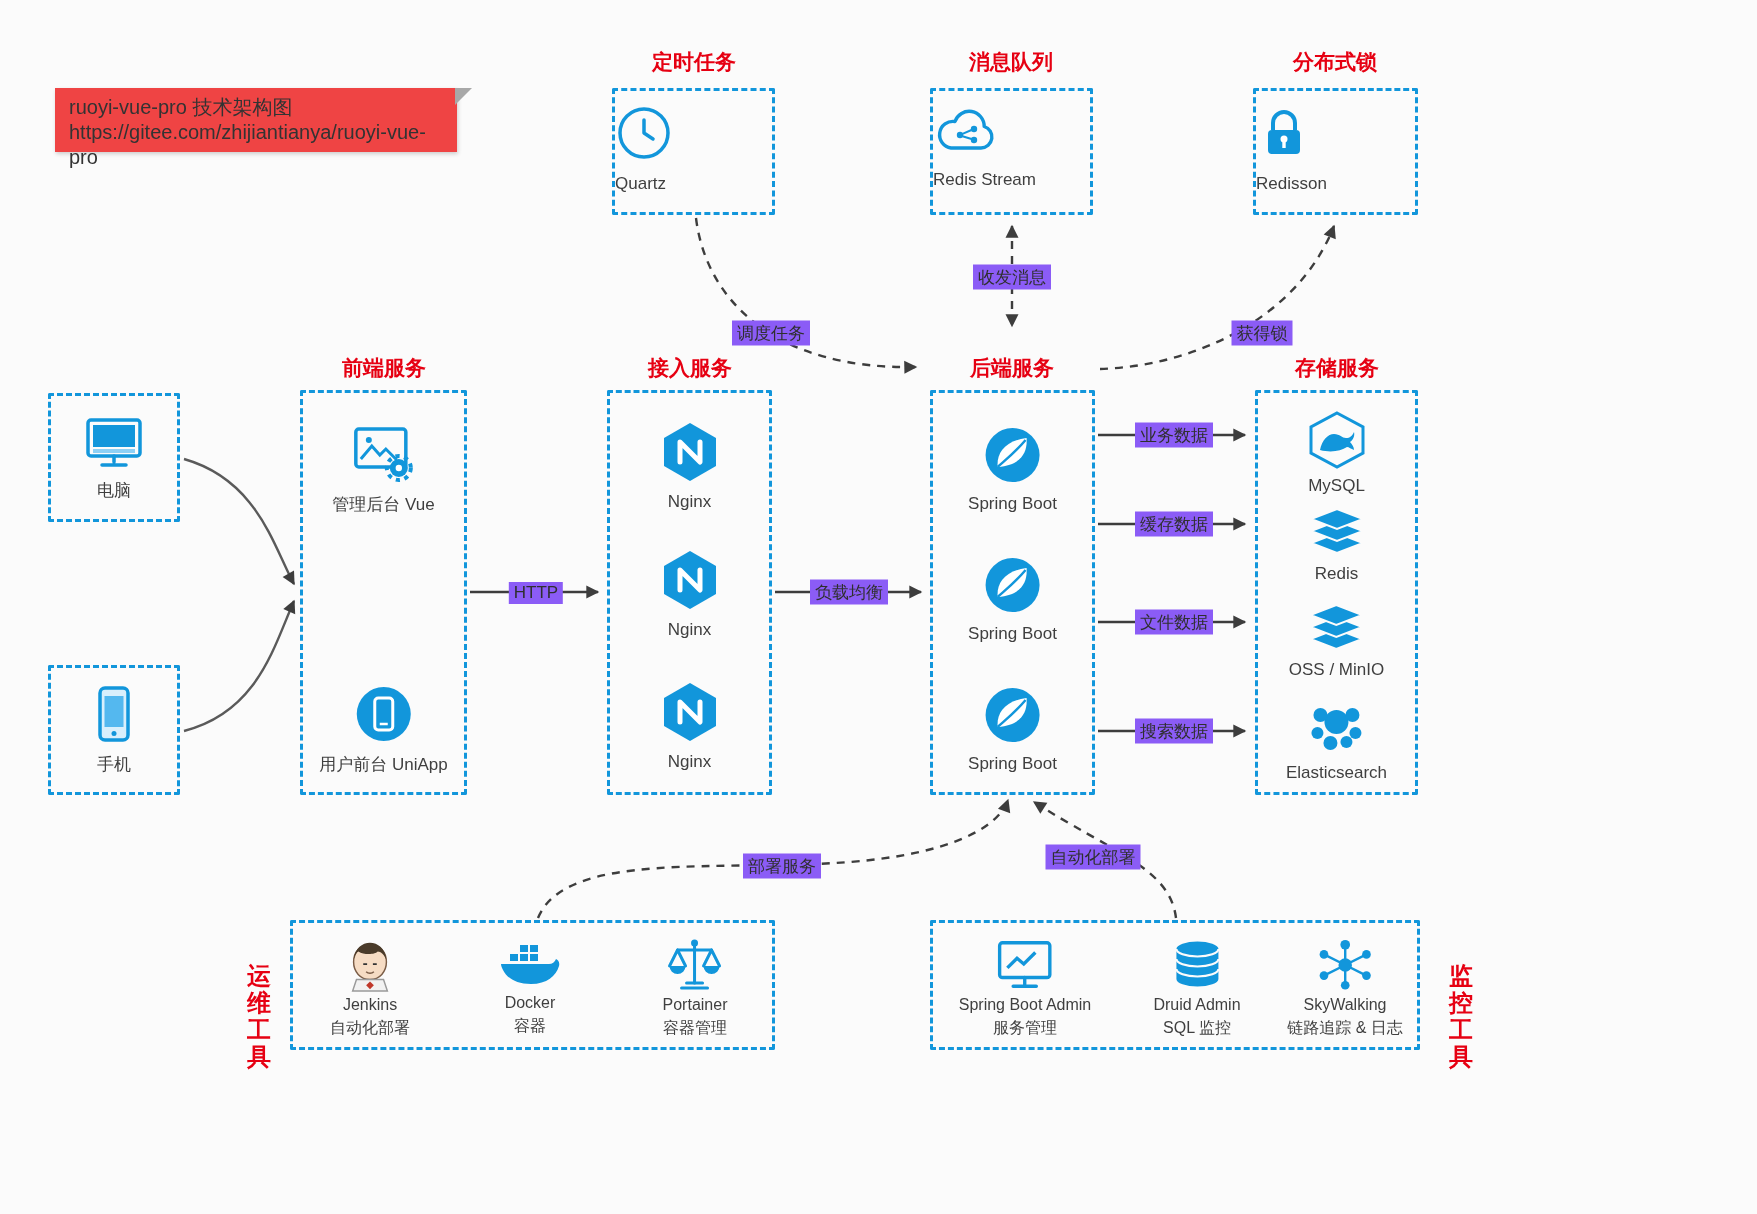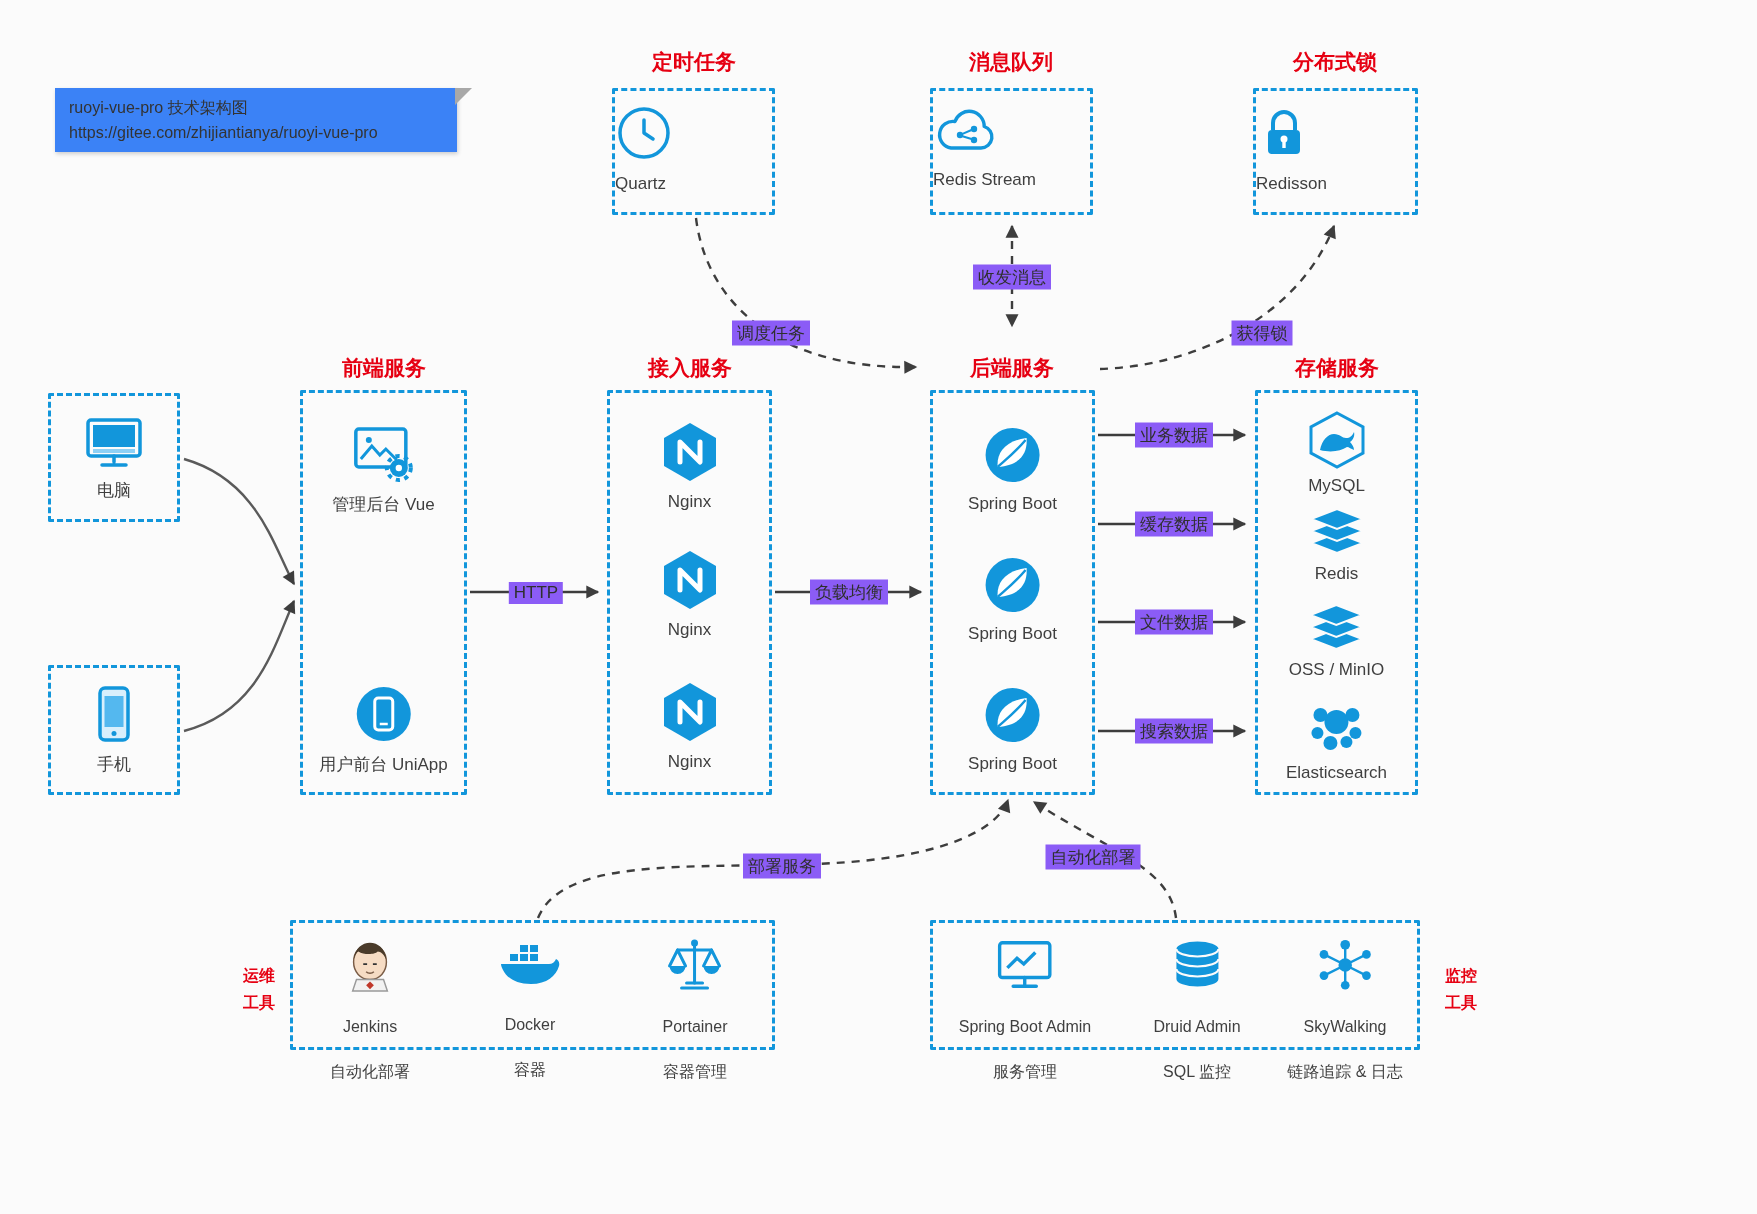--- a/index.html
+++ b/index.html
@@ -6,32 +6,32 @@
   html,body { width:1757px; height:1214px; }
   body {
     background:#fbfbfb;
     font-family:"Liberation Sans","DejaVu Sans",sans-serif;
     position:relative; overflow:hidden; color:#333;
   }
   .edges { position:absolute; left:0; top:0; z-index:1; pointer-events:none; }
   .dash { stroke-dasharray:8 7; }
   .dbox { position:absolute; border:3px dashed #1296db; border-radius:2px; z-index:2; }
   .group-title { position:absolute; transform:translateX(-50%); font-size:21px; font-weight:bold; color:#e60012; white-space:nowrap; z-index:3; }
-  .side-title { position:absolute; font-size:16px; font-weight:bold; color:#e60012; text-align:center; line-height:27px; z-index:3; }
+  .side-title { position:absolute; font-size:24px; font-weight:bold; color:#e60012; text-align:center; line-height:27px; z-index:3; }
   .side-title span { display:block; }
   .tbox { display:flex; flex-direction:column; align-items:flex-start; padding-top:13px; gap:12px; }
   .cbox { display:flex; flex-direction:column; align-items:center; justify-content:center; gap:9px; }
   .item { position:absolute; left:50%; transform:translateX(-50%); display:flex; flex-direction:column; align-items:center; gap:9px; z-index:3; }
-  .bitem { position:absolute; top:14px; transform:translateX(-50%); display:flex; flex-direction:column; align-items:center; gap:22px; z-index:3; }
+  .bitem { position:absolute; top:14px; transform:translateX(-50%); display:flex; flex-direction:column; align-items:center; gap:0; z-index:3; }
   .label { font-size:17px; color:#3f3f3f; white-space:nowrap; }
   .small-label { font-size:16px; color:#3f3f3f; white-space:nowrap; text-align:center; line-height:23px; }
   .edge-label { position:absolute; transform:translate(-50%,-50%); font-size:17px; color:#2f2f2f; background:#8b5cf6; padding:1px 5px; white-space:nowrap; z-index:4; }
   .note {
     position:absolute; left:55px; top:88px; width:402px; height:64px;
-    background:#3b82f6; padding:7px 14px; font-size:16px; line-height:25px;
+    background:#ef4444; padding:7px 14px; font-size:20px; line-height:25px;
     color:#333; z-index:3; box-shadow:1px 2px 4px rgba(0,0,0,0.18);
   }
   .note-fold { position:absolute; top:0; right:-15px; width:0; height:0;
     border-top:17px solid #a8a8a8; border-right:17px solid transparent; }
   .icon { display:block; line-height:0; }
 </style>
 </head>
 <body>
 
 <svg class="edges" width="1757" height="1214" viewBox="0 0 1757 1214">

